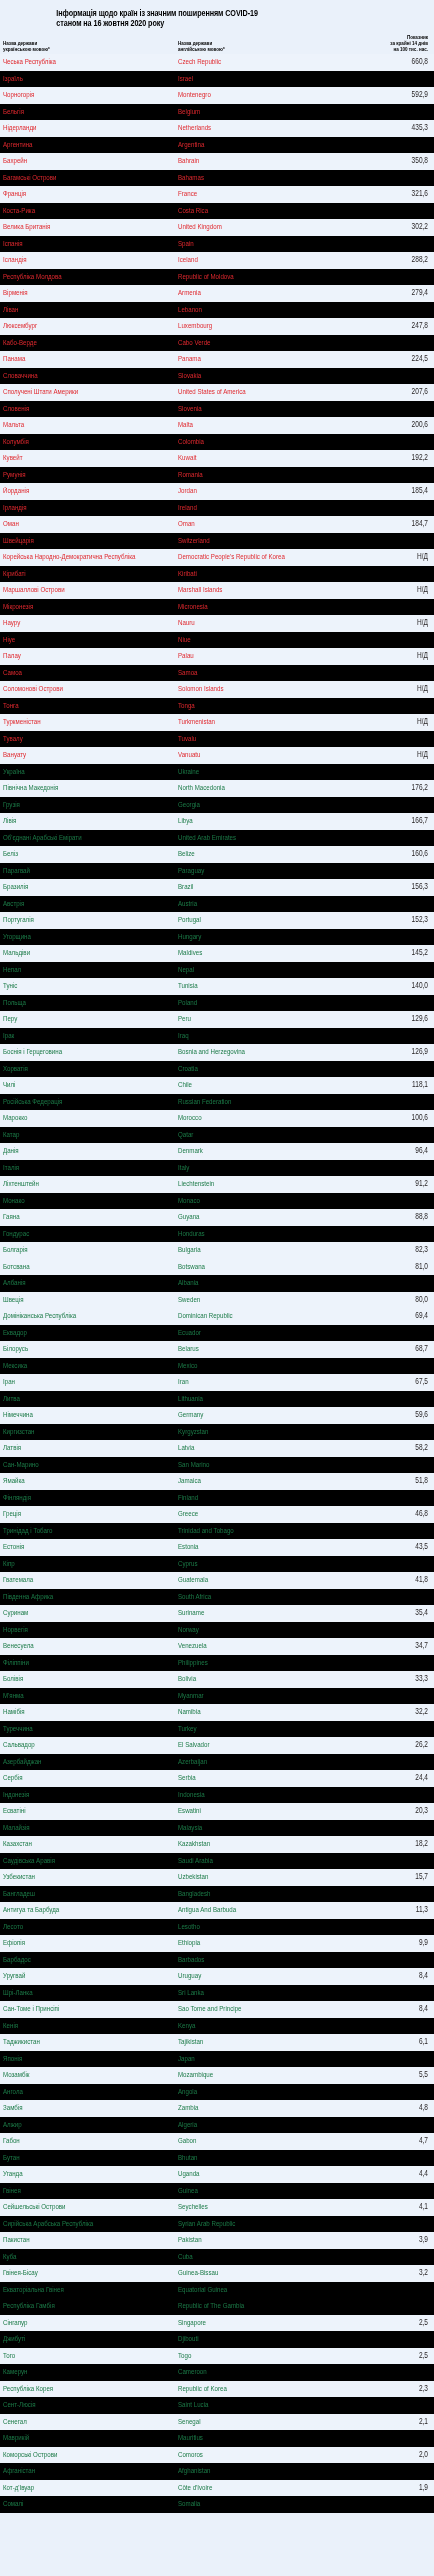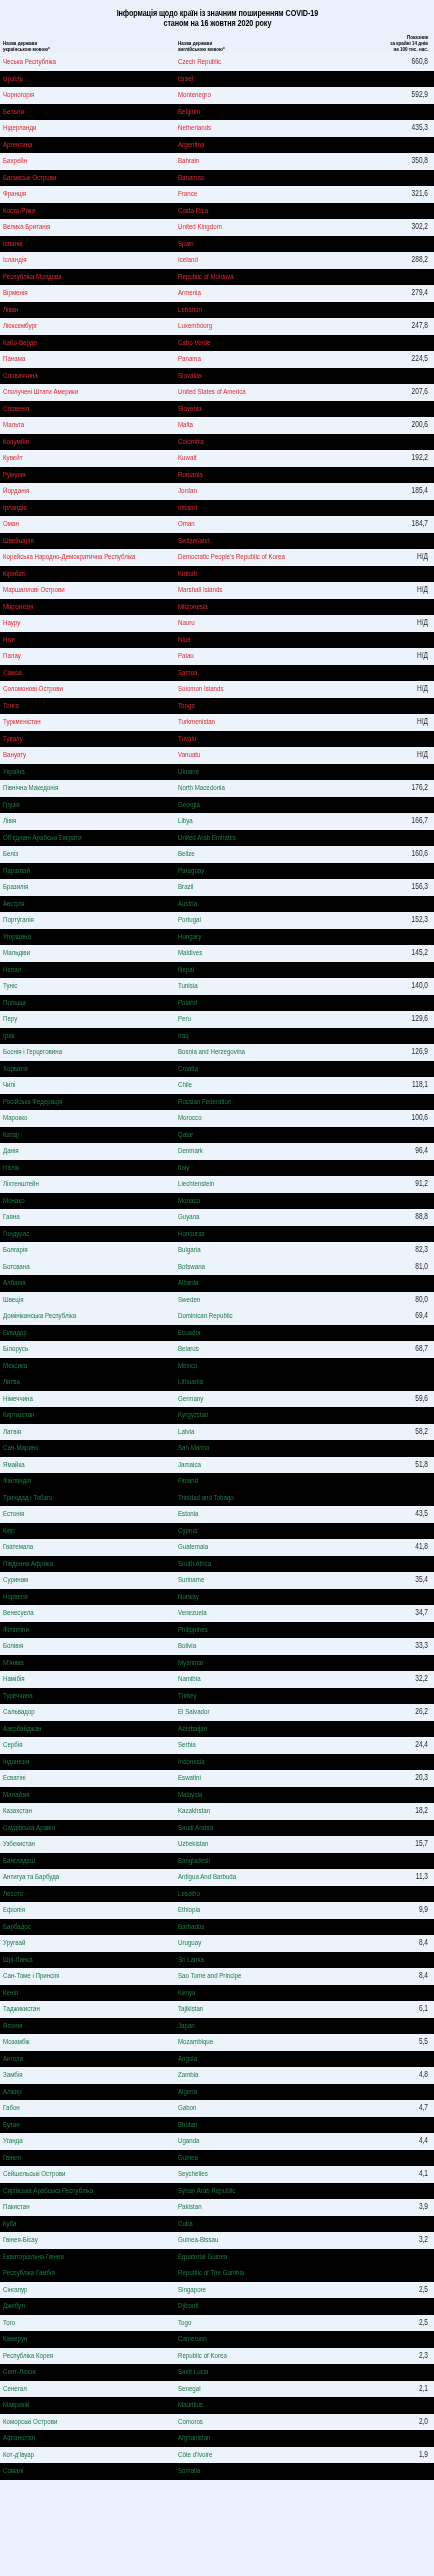--- a/index.html
+++ b/index.html
@@ -11,21 +11,21 @@
   }
   .sheet{
     width:434px;
     background:#eaf1fa;
     box-sizing:border-box;
     position:relative;
   }
   
   .title-block{
     padding:8.2px 20.6px 3.1px 20.6px;
-    text-align:center;
+    text-align:left;
   }
   .title-line{
     font-family:"Liberation Sans", sans-serif;
     font-weight:bold;
     font-size:8.8px;
     line-height:10.3px;
     color:#000;
     letter-spacing:-0.1px;
     transform:scaleX(0.82);
     transform-origin:center;
@@ -992,20 +992,31 @@
         <div class="c-ua">
           <div class="cell">Мексика</div>
         </div>
         <div class="c-en">
           <div class="cell">Mexico</div>
         </div>
         <div class="c-val">
           <div class="cell num"></div>
         </div>
       </div>
+      <div class="row even green">
+        <div class="c-ua">
+          <div class="cell">Іран</div>
+        </div>
+        <div class="c-en">
+          <div class="cell">Iran</div>
+        </div>
+        <div class="c-val">
+          <div class="cell num">67,5</div>
+        </div>
+      </div>
       <div class="row odd green">
         <div class="c-ua">
           <div class="cell">Литва</div>
         </div>
         <div class="c-en">
           <div class="cell">Lithuania</div>
         </div>
         <div class="c-val">
           <div class="cell num"></div>
         </div>
@@ -1067,20 +1078,31 @@
       </div>
       <div class="row odd green">
         <div class="c-ua">
           <div class="cell">Фінляндія</div>
         </div>
         <div class="c-en">
           <div class="cell">Finland</div>
         </div>
         <div class="c-val">
           <div class="cell num"></div>
+        </div>
+      </div>
+      <div class="row even green">
+        <div class="c-ua">
+          <div class="cell">Греція</div>
+        </div>
+        <div class="c-en">
+          <div class="cell">Greece</div>
+        </div>
+        <div class="c-val">
+          <div class="cell num">46,8</div>
         </div>
       </div>
       <div class="row odd green">
         <div class="c-ua">
           <div class="cell">Тринідад і Тобаго</div>
         </div>
         <div class="c-en">
           <div class="cell">Trinidad and Tobago</div>
         </div>
         <div class="c-val">

